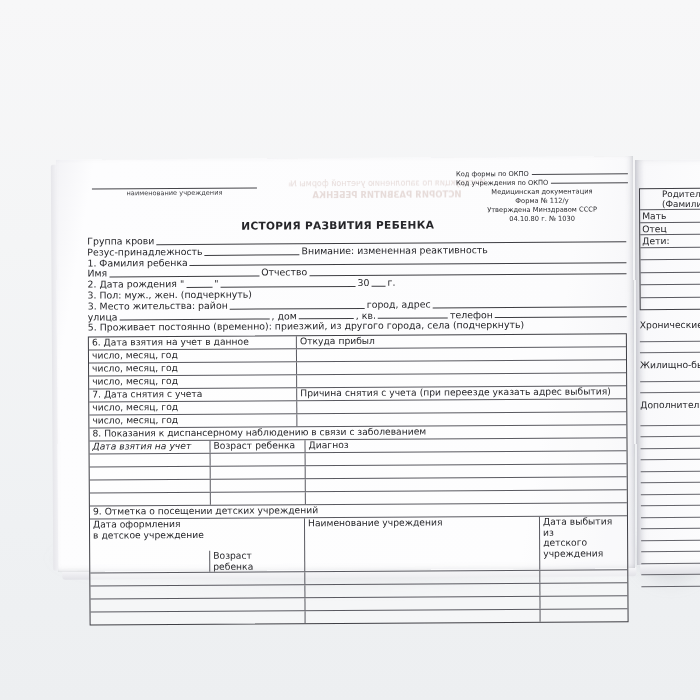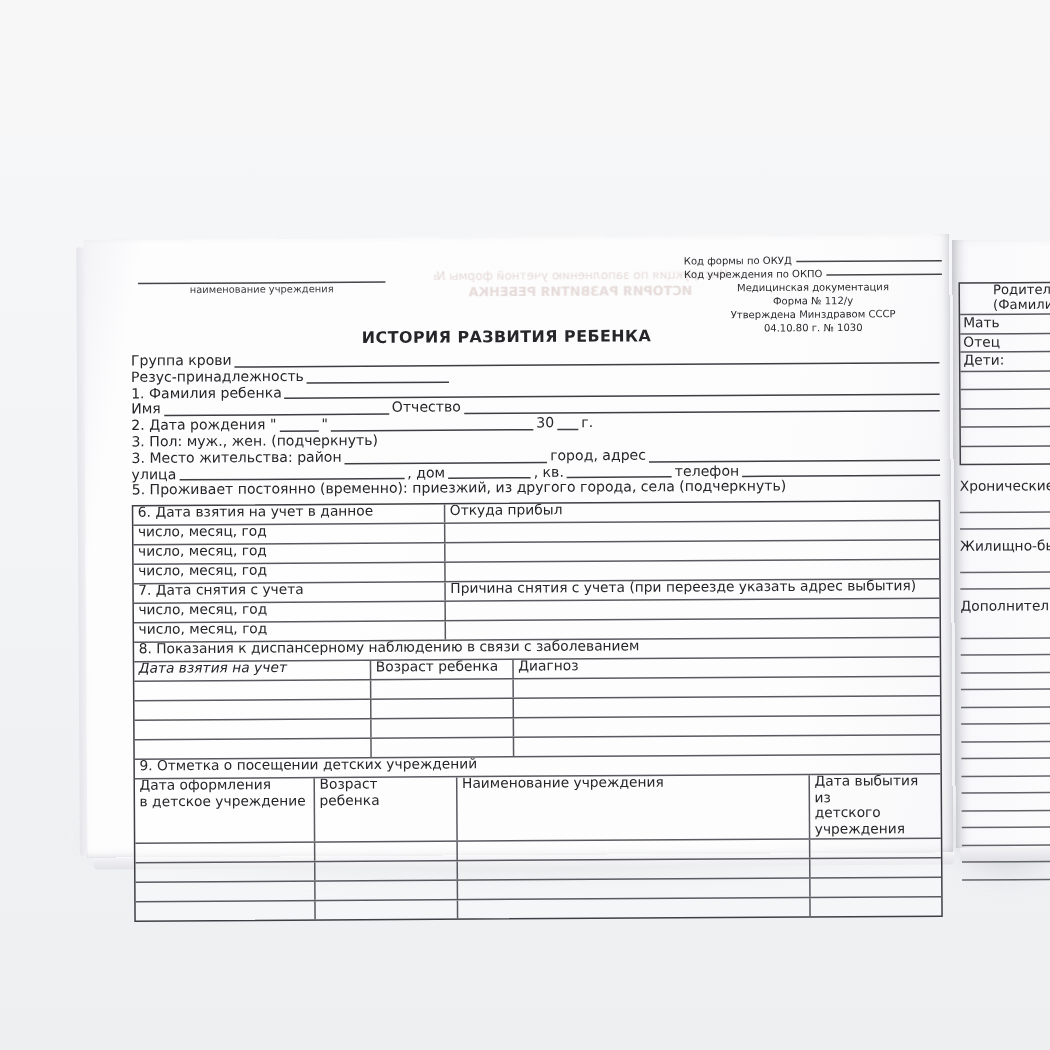--- a/index.html
+++ b/index.html
@@ -47,22 +47,22 @@
   .fl .u.f95{flex:0 0 95px;} .fl .u.f30{flex:0 0 26px;} .fl .u.f14{flex:0 0 14px;}
   .fl .u.f135{flex:0 0 135px;} .fl .u.f150{flex:0 0 150px;} .fl .u.f55{flex:0 0 55px;} .fl .u.f70{flex:0 0 70px;}
   .fl .gap{flex:1;}
   
   .ftable{border:1px solid #3e3e44;margin-top:3px;width:539px;box-sizing:border-box;background:rgba(255,255,255,.4);}
   .tr{display:flex;border-top:1px solid #595960;min-height:12px;}
   .tr:first-child{border-top:none;}
   .td{border-left:1px solid #595960;padding:0 3px;font-size:9.2px;line-height:10.5px;box-sizing:border-box;overflow:hidden;}
   .td:first-child{border-left:none;}
   .c1{flex:0 0 207px;} .c2{flex:1;}
-  .w1{flex:0 0 120px;font-style:italic;} .w2{flex:0 0 95px;margin-left:37px;} .w3{flex:1;}
-  .q1{flex:0 0 119px;} .q2{flex:0 0 95px;} .q3{flex:0 0 235px;} .q4{flex:1;}
+  .w1{flex:0 0 120px;font-style:italic;} .w2{flex:0 0 95px;} .w3{flex:1;}
+  .q1{flex:0 0 119px;} .q2{flex:0 0 95px;margin-top:32px;} .q3{flex:0 0 235px;} .q4{flex:1;}
   .full{flex:1;}
   .tr.e3{height:10px;} .tr.e4{height:9.5px;}
   
   .rp-table{border:1px solid #3e3e44;width:66px;box-sizing:border-box;margin-bottom:9px;}
   .rp-table .tr{min-height:11.5px;}
   .rp-head{font-size:8.8px;line-height:10px;padding:0 0 0 22px;white-space:nowrap;}
   .rp-cell{font-size:9.2px;line-height:11px;padding:0 0 0 2px;white-space:nowrap;}
   .rp-label{font-size:9.2px;line-height:11px;white-space:nowrap;margin-top:6px;}
   .rline{height:10.5px;border-bottom:1px solid #63636a;}
   .rgap{height:4px;}
@@ -82,21 +82,21 @@
 
       <div class="mp-header">
         <span class="ghost ghost1">Инструкция по заполнению учетной формы №</span>
         <span class="ghost ghost2">ИСТОРИЯ РАЗВИТИЯ РЕБЕНКА</span>
         <div class="inst">
           <div class="line"></div>
           <div class="lbl">наименование учреждения</div>
         </div>
         <div class="codes">
           <div class="cl">
-              <span>Код формы по ОКУД</span>
+              <span>Код формы по ОКПО</span>
               <span class="u"></span>
             </div>
           <div class="cl">
               <span>Код учреждения по ОКПО</span>
               <span class="u"></span>
             </div>
           <div class="c">Медицинская документация</div>
           <div class="c">Форма № 112/у</div>
           <div class="c">Утверждена Минздравом СССР</div>
           <div class="c">04.10.80 г. № 1030</div>
@@ -105,20 +105,21 @@
 
       <div class="title">ИСТОРИЯ РАЗВИТИЯ РЕБЕНКА</div>
 
       <div class="fl">
         <span class="t">Группа крови</span>
           <span class="u"></span>
       </div>
       <div class="fl">
         <span class="t">Резус-принадлежность</span>
           <span class="u f95"></span>
+        <span class="t">Внимание: измененная реактивность</span>
           <span class="gap"></span>
       </div>
       <div class="fl">
         <span class="t">1. Фамилия ребенка</span>
           <span class="u"></span>
       </div>
       <div class="fl">
         <span class="t">Имя</span>
           <span class="u f150"></span>
         <span class="t">Отчество</span>

